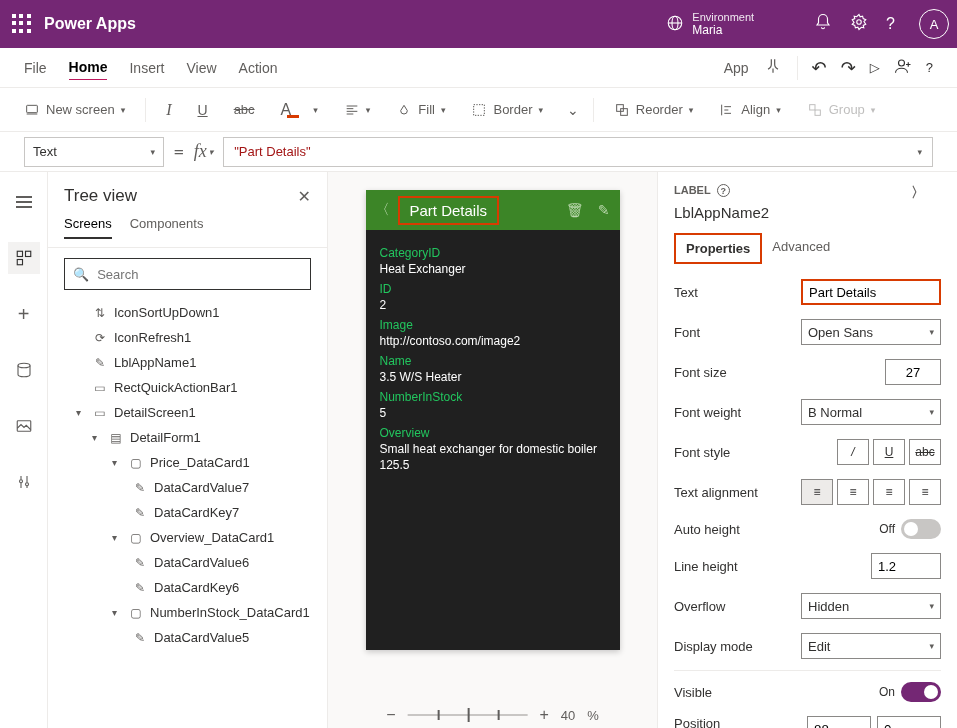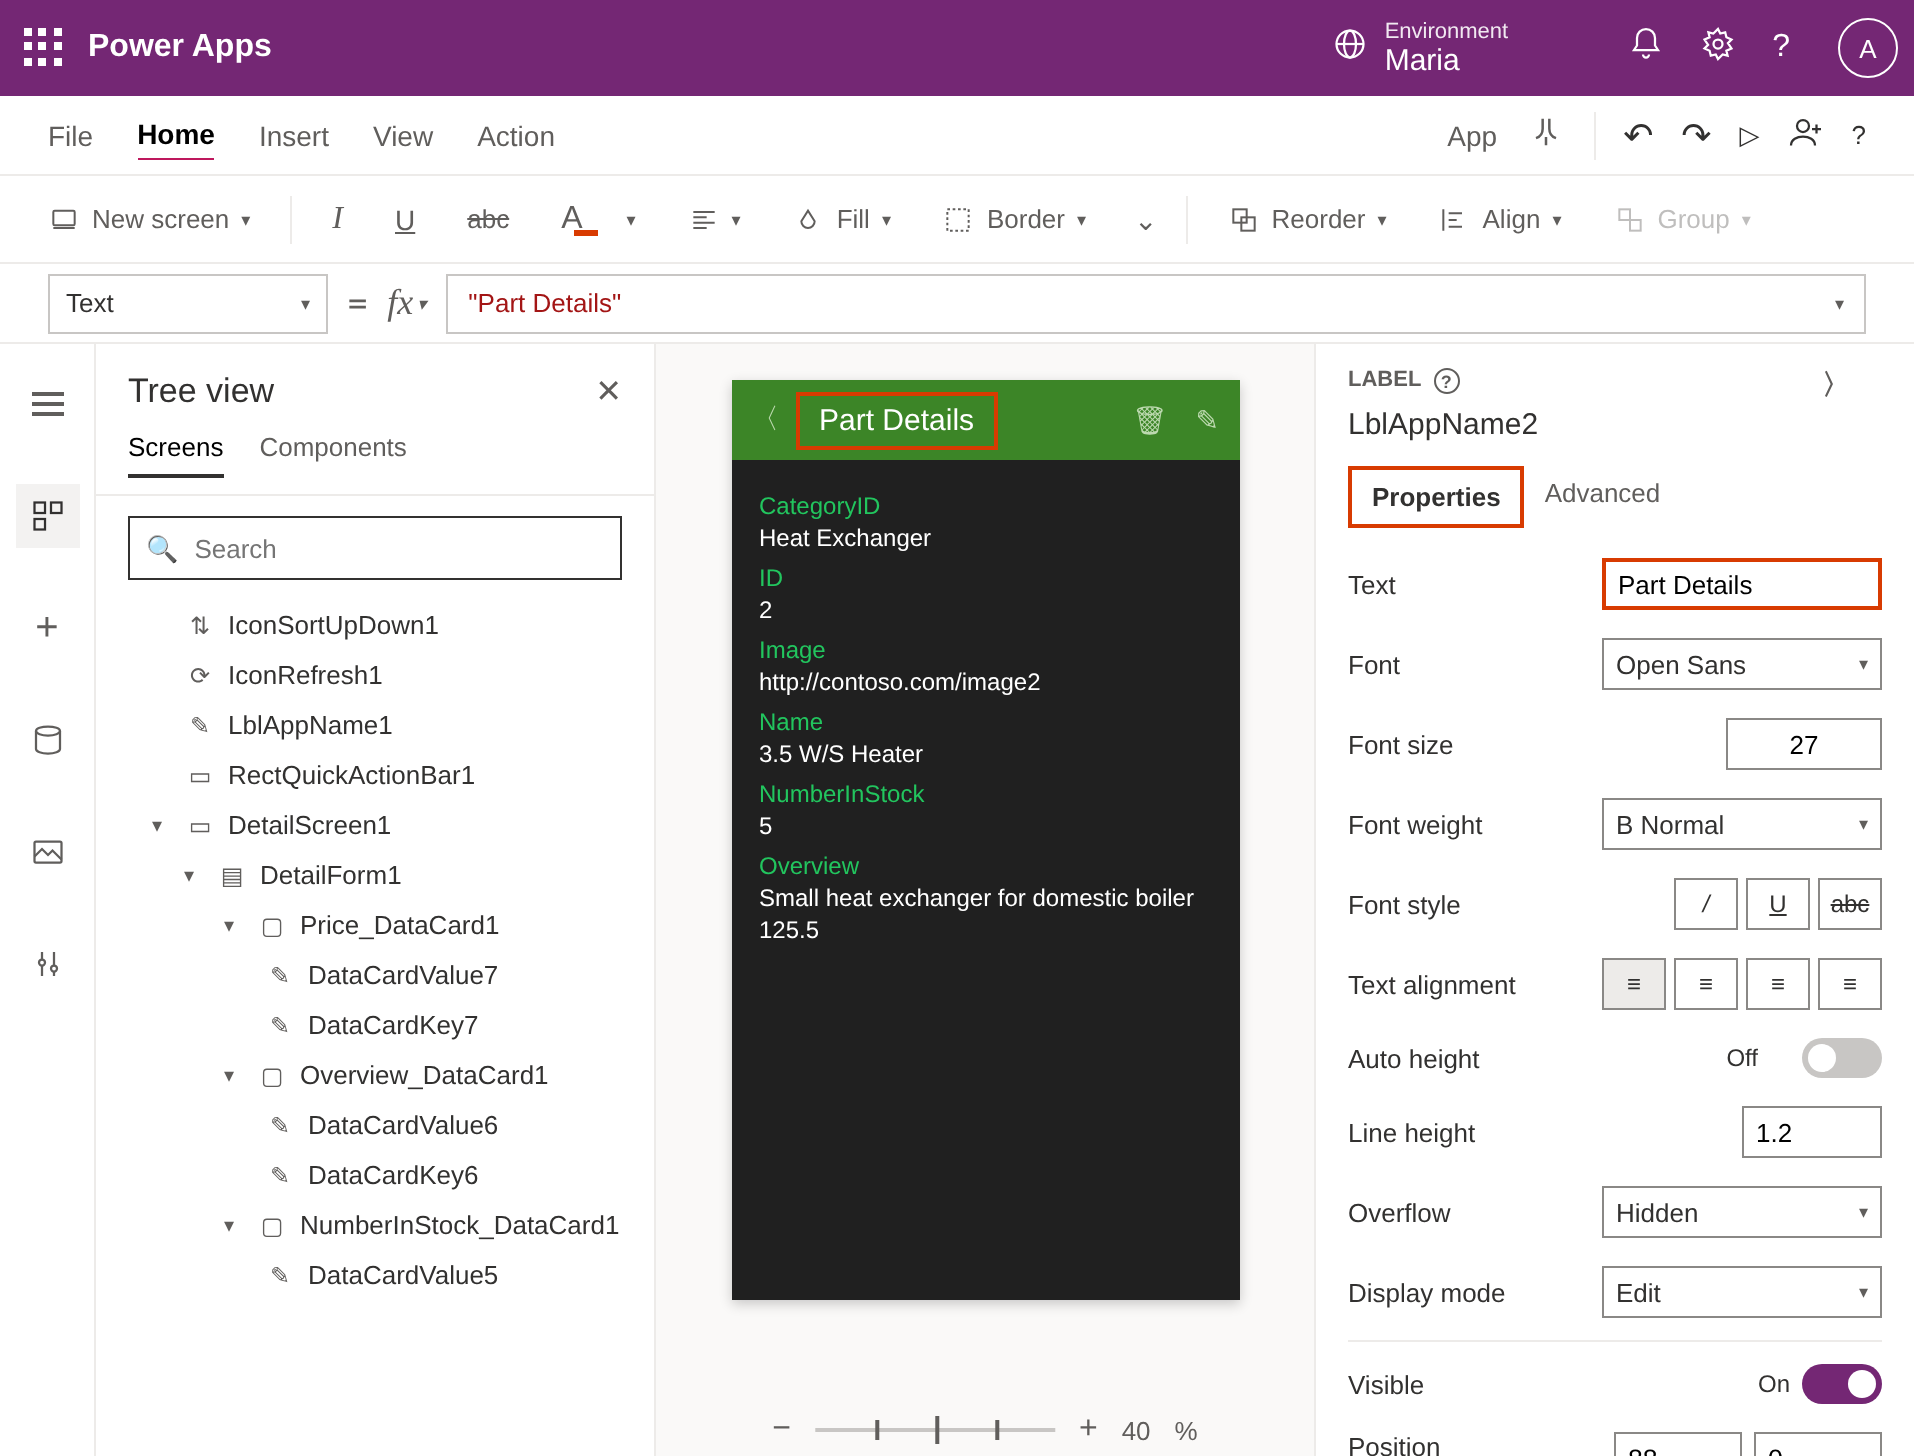--- a/index.html
+++ b/index.html
@@ -5,21 +5,21 @@
 * { box-sizing: border-box; margin: 0; padding: 0; font-family: "Segoe UI", Arial, sans-serif; }
 body { width: 957px; height: 728px; overflow: hidden; background: #fff; font-size: 13px; color: #323130; }
 
 .hdr-top { height: 48px; background: #742774; color: #fff; display: flex; align-items: center; padding: 0 8px; }
 .waffle { width: 20px; height: 20px; display: grid; grid-template-columns: repeat(3,1fr); grid-template-rows: repeat(3,1fr); gap: 2px; margin: 0 12px 0 4px; cursor: pointer; }
 .waffle span { background: #fff; width: 4px; height: 4px; }
 .hdr-title { font-size: 16px; font-weight: 600; }
 .hdr-spacer { flex: 1; }
 .env-block { display: flex; align-items: flex-start; gap: 8px; margin-right: 60px; cursor: pointer; }
 .env-block .small { font-size: 11px; opacity: .9; }
-.env-block .big { font-size: 15px; }
+.env-block .big { font-size: 12px; }
 .hdr-icons { display: flex; align-items: center; gap: 18px; }
 .hdr-icons span { cursor: pointer; font-size: 16px; }
 .avatar { width: 30px; height: 30px; border-radius: 50%; border: 1px solid #fff; display: flex; align-items: center; justify-content: center; font-size: 13px; margin-left: 6px; cursor: pointer; }
 
 .menubar { height: 40px; display: flex; align-items: center; padding: 0 24px; border-bottom: 1px solid #edebe9; gap: 22px; }
 .menubar .mi { color: #605e5c; cursor: pointer; font-size: 14px; padding: 4px 0; }
 .menubar .mi.active { color: #000; font-weight: 600; border-bottom: 1px solid #be185d; }
 .menubar .right { margin-left: auto; display: flex; align-items: center; gap: 14px; }
 .vdiv { width: 1px; height: 24px; background: #edebe9; }
 
@@ -410,21 +410,21 @@
         </div>
       <div class="prow">
           <span class="lbl">Font</span>
         <div class="sel">
             <span>Open Sans</span>
             <span class="caret">▾</span>
           </div>
         </div>
       <div class="prow">
           <span class="lbl">Font size</span>
-        <input class="txt" style="width: 78px; text-align: center;" value="27">
+        <input class="txt" style="width: 56px; text-align: center;" value="27">
         </div>
       <div class="prow">
           <span class="lbl">Font weight</span>
         <div class="sel">
             <span>B  Normal</span>
             <span class="caret">▾</span>
           </div>
         </div>
       <div class="prow">
           <span class="lbl">Font style</span>
@@ -438,21 +438,21 @@
           <span class="lbl">Text alignment</span>
         <div class="btngrp">
           <div class="b active">≡</div>
           <div class="b">≡</div>
           <div class="b">≡</div>
           <div class="b">≡</div>
         </div>
         </div>
       <div class="prow">
           <span class="lbl">Auto height</span>
-        <div style="display:flex;align-items:center;gap:22px;">
+        <div style="display:flex;align-items:center;gap:6px;">
             <span style="font-size:12px;">Off</span>
             <div class="toggle">
               <div class="knob"></div>
             </div>
           </div>
         </div>
       <div class="prow">
           <span class="lbl">Line height</span>
         <input class="txt" style="width: 70px;" value="1.2">
         </div>

